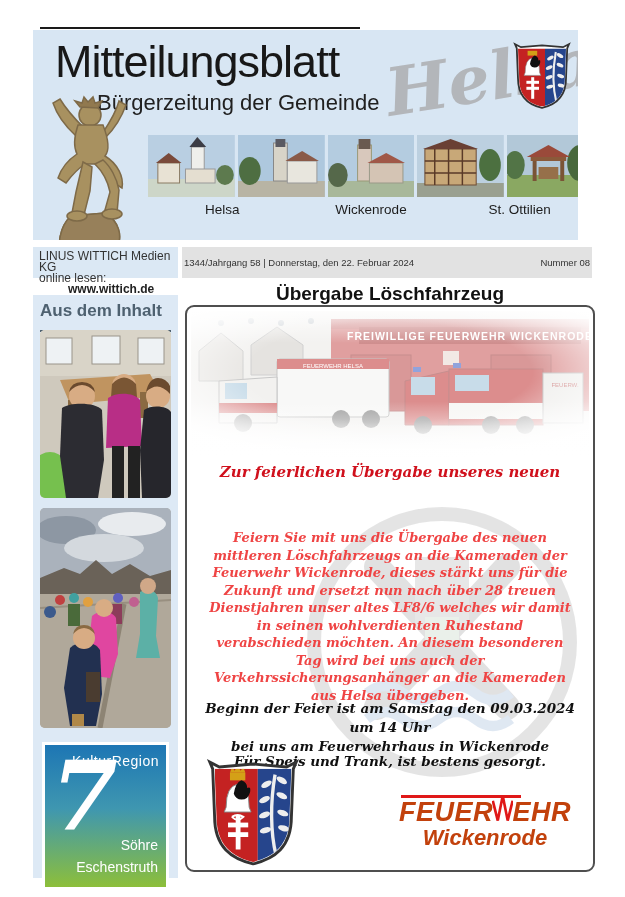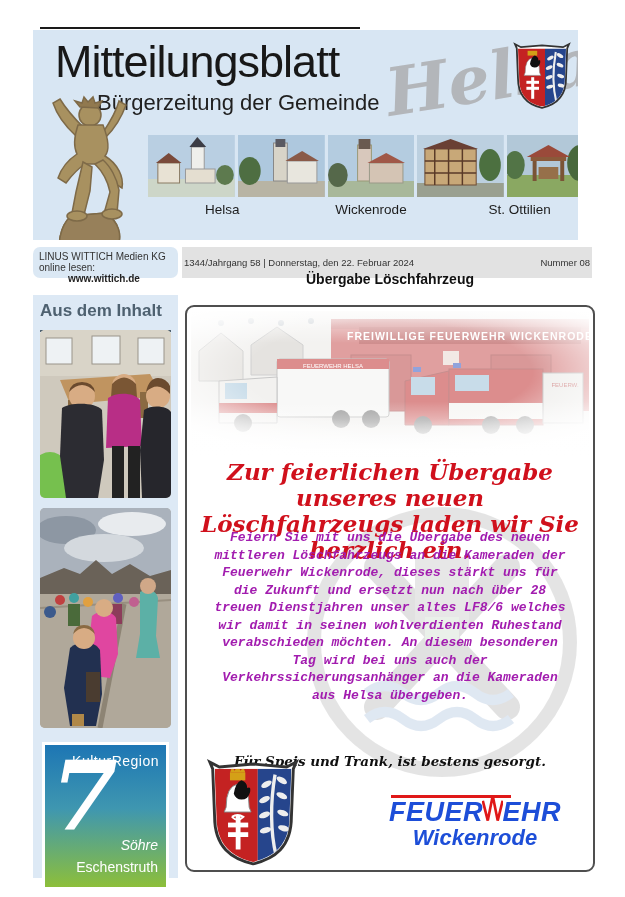--- a/index.html
+++ b/index.html
@@ -13,57 +13,57 @@
   .helsa-script{position:absolute;left:352px;top:8px;font-family:"DejaVu Serif",serif;font-style:italic;
         font-size:66px;color:#b3b6ba;transform:rotate(-9deg);font-weight:bold;}
   .crest-small{position:absolute;right:6px;top:4px;width:60px;height:84px;}
   .statue{position:absolute;left:0px;top:64px;width:116px;height:179px;}
   .photo-strip{position:absolute;left:115px;top:105px;width:446px;height:62px;display:flex;gap:3px;}
   .village-photo{flex:1;height:62px;overflow:hidden;}
   .village-labels{position:absolute;left:115px;top:172px;width:446px;display:flex;}
   .village-labels span{flex:1;text-align:center;font-size:13.5px;color:#1c1c1c;}
   
   .info-left{position:absolute;left:33px;top:247px;width:145px;height:31px;background:#dbe8f4;
-        font-size:10px;color:#333;padding:4px 0 0 6px;box-sizing:border-box;line-height:11px;border-radius:7px;}
+        font-size:12px;color:#333;padding:4px 0 0 6px;box-sizing:border-box;line-height:11px;}
   .info-left b{color:#222;margin-left:29px;}
   .info-right{position:absolute;left:182px;top:247px;width:410px;height:31px;background:#e2e2e2;
         font-size:9.5px;color:#333;display:flex;justify-content:space-between;align-items:center;
         padding:0 2px;box-sizing:border-box;}
   
   .sidebar{position:absolute;left:33px;top:295px;width:145px;height:583px;background:#dde9f5;}
   .sb-heading{margin:6px 7px 0 7px;font-size:17px;font-weight:bold;color:#4e6170;
         border-bottom:2px solid #4e6170;padding-bottom:9px;}
   .sb-photo1{position:absolute;left:7px;top:35px;width:131px;height:168px;border-radius:5px;overflow:hidden;}
   .sb-photo2{position:absolute;left:7px;top:213px;width:131px;height:220px;border-radius:5px;overflow:hidden;}
   .kultur{position:absolute;left:9px;top:447px;width:127px;height:148px;border:3px solid #fff;
         box-sizing:border-box;background:linear-gradient(#1d76b4 0%,#3f97b0 45%,#8dbf3a 100%);overflow:hidden;}
   .kultur .k-top{position:absolute;right:7px;top:8px;color:#fff;font-size:14px;letter-spacing:.5px;}
   .kultur .k-seven{position:absolute;left:6px;top:2px;color:#fff;font-family:"DejaVu Serif",serif;
         font-style:italic;font-size:96px;font-weight:bold;line-height:100px;}
-  .kultur .k-l1{position:absolute;right:8px;bottom:34px;color:#fff;font-size:14px;font-style:italic;}
+  .kultur .k-l1{position:absolute;right:8px;bottom:34px;color:#fff;font-size:14px;}
   .kultur .k-l2{position:absolute;right:8px;bottom:12px;color:#fff;font-size:14px;}
   
-  .main-heading{position:absolute;left:185px;top:271px;width:410px;text-align:center;
-        font-size:14px;font-weight:bold;color:#111;}
+  .main-heading{position:absolute;left:185px;top:283px;width:410px;text-align:center;
+        font-size:19px;font-weight:bold;color:#111;}
   .main-box{position:absolute;left:185px;top:305px;width:410px;height:567px;border:2px solid #4f4f4f;
         border-radius:9px;background:#fff;box-sizing:border-box;overflow:hidden;}
   .truck-photo{position:absolute;left:4px;top:4px;width:398px;height:146px;}
   .truck-fade{position:absolute;left:4px;top:4px;width:398px;height:146px;
         background:radial-gradient(ellipse 65% 62% at 50% 42%, rgba(255,255,255,0) 55%, rgba(255,255,255,.95) 100%),
                    linear-gradient(rgba(255,255,255,.75),rgba(255,255,255,0) 22%,rgba(255,255,255,0) 62%,rgba(255,255,255,.97) 97%);}
   .script{font-family:"DejaVu Serif",serif;font-style:italic;font-weight:bold;text-align:center;}
-  .invite{position:absolute;left:10px;top:152px;width:386px;font-size:23px;line-height:26px;color:#d0101c;z-index:2;}
-  .bodytext{position:absolute;left:22px;top:222px;width:362px;font-size:13px;line-height:17.5px;color:#a21caf;z-index:2;font-family:Liberation Mono, monospace;}
+  .invite{position:absolute;left:10px;top:152px;width:386px;font-size:15px;line-height:26px;color:#d0101c;z-index:2;}
+  .bodytext{position:absolute;left:22px;top:222px;width:362px;font-size:13px;line-height:17.5px;color:#ef4444;z-index:2;}
   .dateline{position:absolute;left:12px;top:392px;width:382px;font-size:13.5px;line-height:19px;color:#101010;z-index:2;}
   .catering{position:absolute;left:12px;top:446px;width:382px;font-size:13.5px;color:#101010;z-index:2;}
   .watermark{position:absolute;left:110px;top:190px;width:290px;height:290px;opacity:.17;z-index:1;}
   .crest-big{position:absolute;left:18px;top:452px;width:96px;height:108px;z-index:2;}
   
-  .fw-logo{position:absolute;left:202px;top:482px;width:172px;z-index:2;
-        font-family:"Liberation Sans",sans-serif;font-style:italic;font-weight:bold;color:#1d4ed8;}
+  .fw-logo{position:absolute;left:212px;top:482px;width:172px;z-index:2;
+        font-family:"Liberation Sans",sans-serif;font-style:italic;font-weight:bold;color:#c2410c;}
   .fw-top{position:relative;display:flex;align-items:flex-end;justify-content:center;height:38px;}
   .fw-top .t{font-size:27px;line-height:30px;letter-spacing:.5px;}
   .fw-redline{position:absolute;left:2px;top:6px;width:120px;height:3px;background:#e01818;}
   .fw-zig{width:26px;height:36px;margin:0 -1px;}
   .fw-sub{text-align:center;font-size:22px;margin-top:-2px;}
   svg text{font-family:"Liberation Sans",sans-serif;}
 </style>
 </head>
 <body>
 
@@ -311,25 +311,28 @@
       <circle cx="145" cy="145" r="128" fill="none" stroke="#666" stroke-width="14"></circle>
       <path d="M80,70 L210,210 M210,70 L80,210" stroke="#555" stroke-width="26" stroke-linecap="round"></path>
       <rect x="118" y="60" width="54" height="70" fill="#777"></rect>
       <path d="M70,196 q18,-14 36,0 q18,14 36,0 q18,-14 36,0 q18,14 36,0" stroke="#4a7ab8" stroke-width="10" fill="none"></path>
       <path d="M70,222 q18,-14 36,0 q18,14 36,0 q18,-14 36,0 q18,14 36,0" stroke="#4a7ab8" stroke-width="10" fill="none"></path>
       <rect x="128" y="120" width="34" height="24" fill="#8a8"></rect>
     </svg>
 
     <div class="invite script">
       <div>Zur feierlichen Übergabe unseres neuen</div>
-      <div>Löschfahrzeugs laden wir Sie herzlich ein.</div>
     </div>
 
     <div class="bodytext script">Feiern Sie mit uns die Übergabe des neuen mittleren Löschfahrzeugs an die Kameraden der Feuerwehr Wickenrode, dieses stärkt uns für die Zukunft und ersetzt nun nach über 28 treuen Dienstjahren unser altes LF8/6 welches wir damit in seinen wohlverdienten Ruhestand verabschieden möchten. An diesem besonderen Tag wird bei uns auch der Verkehrssicherungsanhänger an die Kameraden aus Helsa übergeben.</div>
 
+    <div class="dateline script">
+      <div>Beginn der Feier ist am Samstag den 09.03.2024 um 14 Uhr</div>
+      <div>bei uns am Feuerwehrhaus in Wickenrode</div>
+    </div>
 
     <div class="catering script">Für Speis und Trank, ist bestens gesorgt.</div>
 
     <svg class="crest-big" viewBox="0 0 100 112">
       <path d="M8,10 L5,3 L15,8 L50,5 L85,8 L95,3 L92,10 L90,60 C90,92 72,104 50,109 C28,104 10,92 10,60 Z" fill="#fff" stroke="#333" stroke-width="3"></path>
       <clipPath id="shieldB">
           <path d="M10,10 L90,10 L88,60 C88,90 71,102 50,107 C29,102 12,90 12,60 Z"></path>
         </clipPath>
       <g clip-path="url(#shieldB)">
         <rect x="10" y="8" width="45" height="101" fill="#c42222"></rect>

